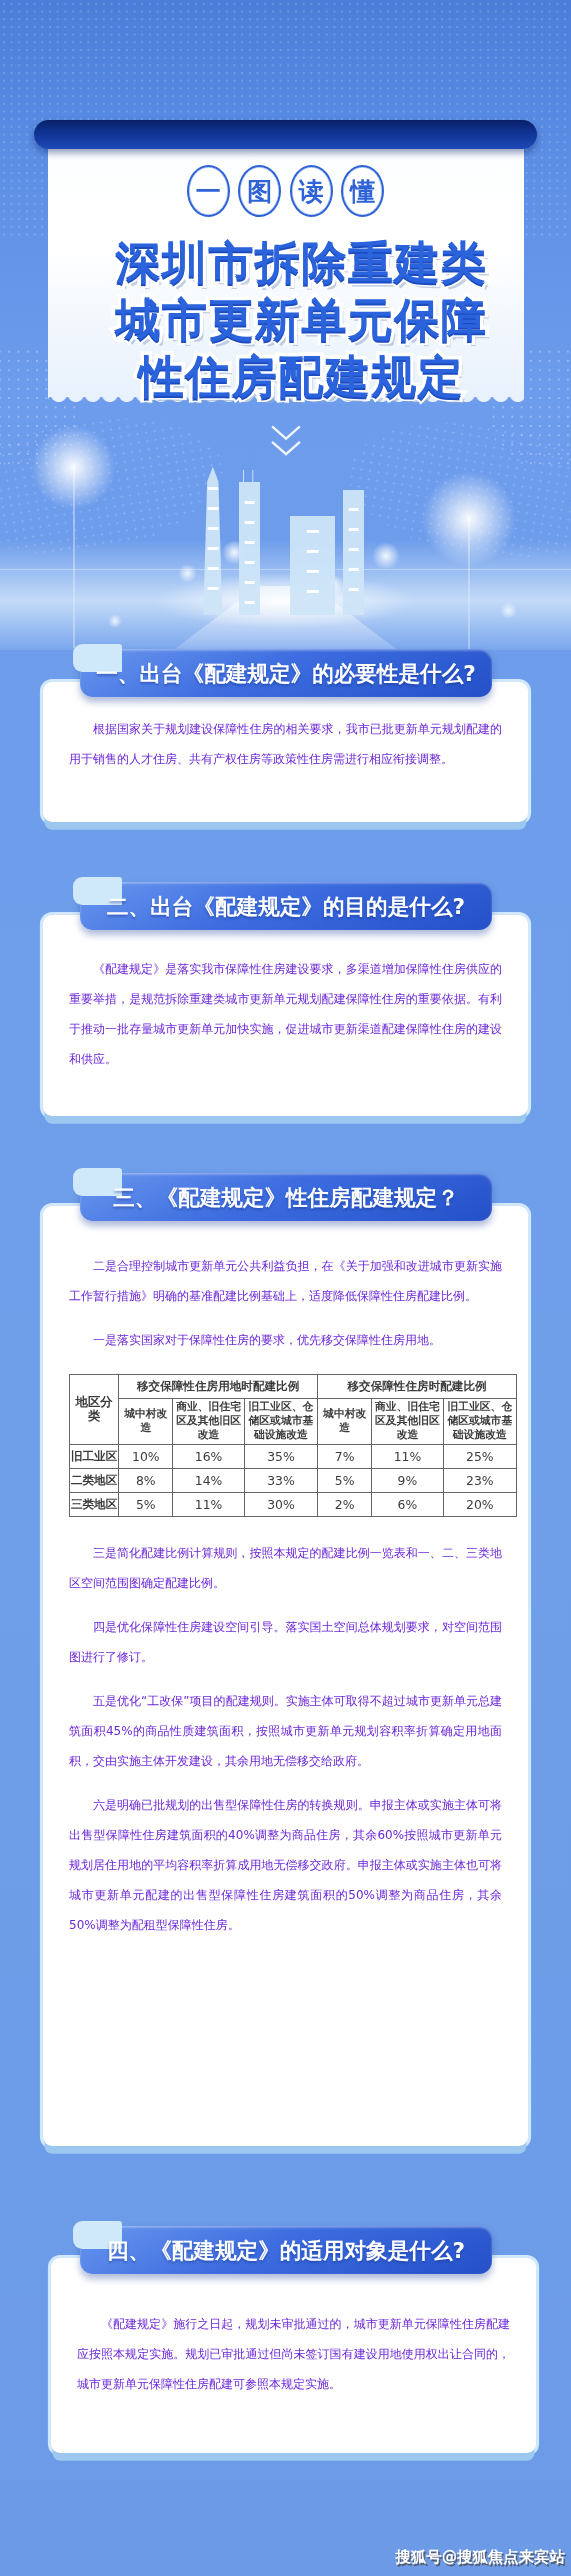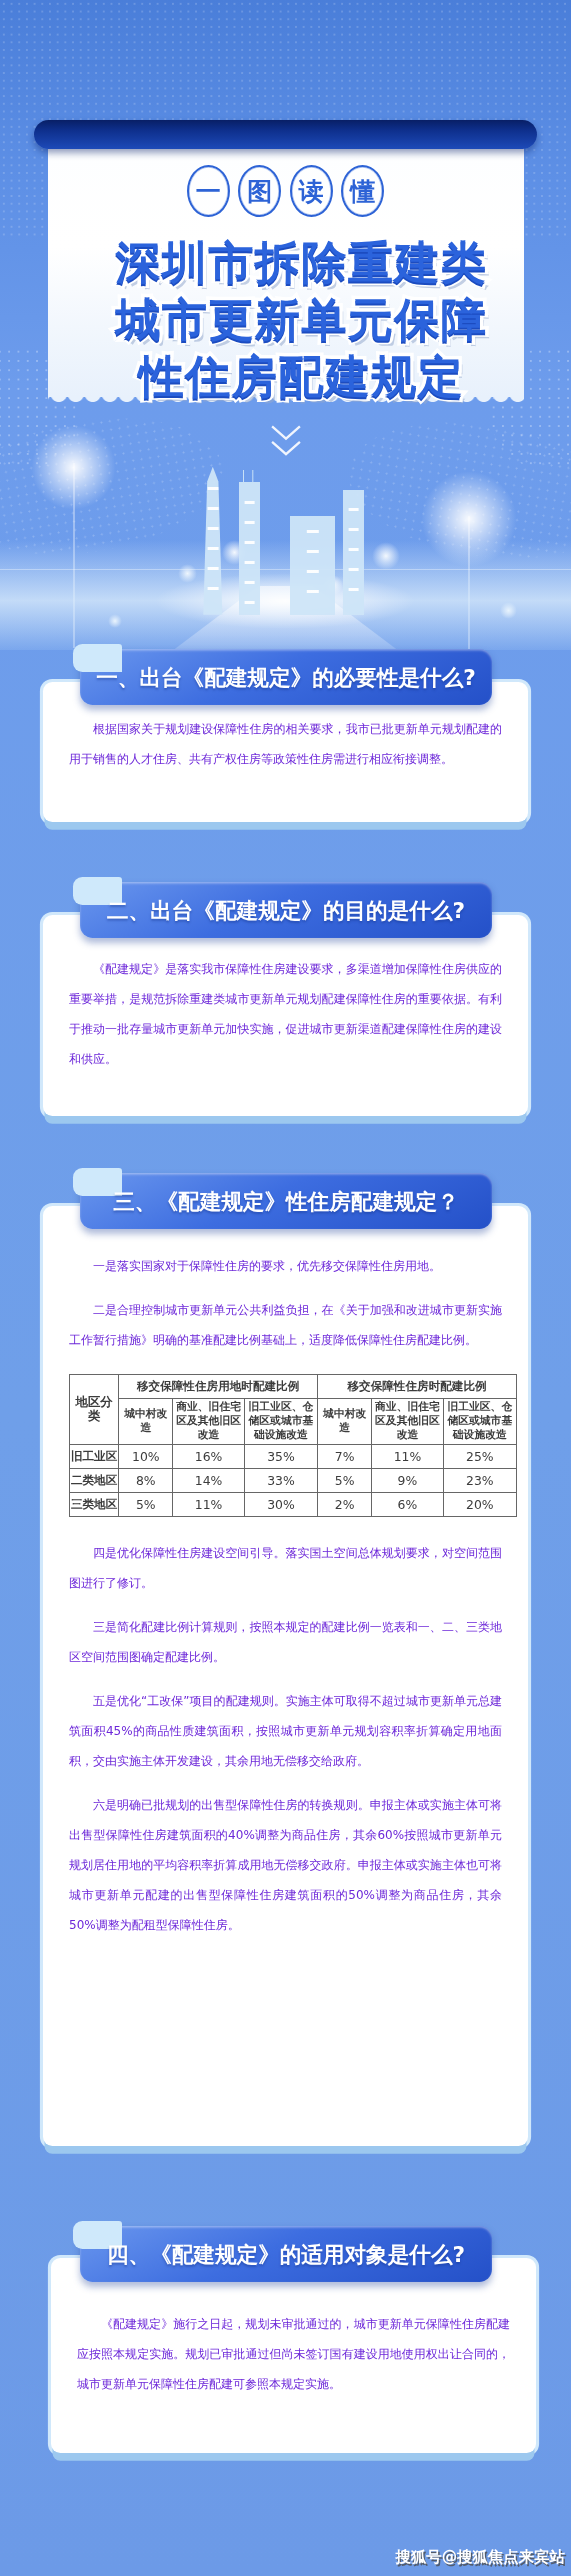--- a/index.html
+++ b/index.html
@@ -115,21 +115,21 @@
       clip-path:polygon(50% 0,76% 10%,94% 100%,6% 100%,24% 10%);}
   .b2{left:239px;top:23px;width:21px;height:133px;}
   .b2::before{content:'';position:absolute;left:3.9px;top:-12.4px;width:1.5px;height:12.4px;
       background:rgba(206,229,248,.95);box-shadow:9.3px 0 0 rgba(206,229,248,.95);}
   .b3{left:290px;top:57px;width:45px;height:99px;}
   .b3::after{width:12.4px;}
   .b4{left:343px;top:31px;width:21px;height:125px;}
   
   .qa{position:absolute;left:0;width:571px;z-index:3;}
   .q-banner{
-    position:absolute;left:80px;width:412px;height:56px;z-index:2;
+    position:absolute;left:80px;width:412px;height:48px;z-index:2;
     border-radius:12.4px;
     background:linear-gradient(155deg,#6a97ee 0%,#3d6de0 45%,#2450c8 100%);
     box-shadow:0 4.6px 7.7px rgba(25,60,150,.35),inset 0 1.5px 2.3px rgba(255,255,255,.4);
     display:flex;align-items:center;justify-content:center;
     color:#fff;font-size:21.6px;font-weight:800;white-space:nowrap;
     text-shadow:0 1.5px 2.3px rgba(20,50,140,.45);
   }
   .q-banner::before{
     content:'';position:absolute;left:-7px;top:-5.4px;width:49px;height:28px;z-index:-1;
     background:#cfe9fb;border-radius:9.3px 3.1px 0 9.3px;
@@ -243,22 +243,22 @@
   <section class="qa s2">
     <div class="q-banner">二、出台《配建规定》的目的是什么?</div>
     <div class="card">
       <p>《配建规定》是落实我市保障性住房建设要求，多渠道增加保障性住房供应的重要举措，是规范拆除重建类城市更新单元规划配建保障性住房的重要依据。有利于推动一批存量城市更新单元加快实施，促进城市更新渠道配建保障性住房的建设和供应。</p>
     </div>
   </section>
 
   <section class="qa s3">
     <div class="q-banner">三、《配建规定》性住房配建规定？</div>
     <div class="card">
+      <p>二是合理控制城市更新单元公共利益负担，在《关于加强和改进城市更新实施工作暂行措施》明确的基准配建比例基础上，适度降低保障性住房配建比例。</p>
       <p>一是落实国家对于保障性住房的要求，优先移交保障性住房用地。</p>
-      <p>二是合理控制城市更新单元公共利益负担，在《关于加强和改进城市更新实施工作暂行措施》明确的基准配建比例基础上，适度降低保障性住房配建比例。</p>
 
       <table class="ratio-table">
         <colgroup>
           <col class="c-lab">
             <col class="c-vil">
             <col class="c-com">
             <col class="c-ind">
           <col class="c-vil">
             <col class="c-com">
             <col class="c-ind">
@@ -302,22 +302,22 @@
             <td>5%</td>
             <td>11%</td>
             <td>30%</td>
             <td>2%</td>
             <td>6%</td>
             <td>20%</td>
           </tr>
         </tbody>
       </table>
 
+      <p>三是简化配建比例计算规则，按照本规定的配建比例一览表和一、二、三类地区空间范围图确定配建比例。</p>
       <p>四是优化保障性住房建设空间引导。落实国土空间总体规划要求，对空间范围图进行了修订。</p>
-      <p>三是简化配建比例计算规则，按照本规定的配建比例一览表和一、二、三类地区空间范围图确定配建比例。</p>
       <p>五是优化“工改保”项目的配建规则。实施主体可取得不超过城市更新单元总建筑面积45%的商品性质建筑面积，按照城市更新单元规划容积率折算确定用地面积，交由实施主体开发建设，其余用地无偿移交给政府。</p>
       <p>六是明确已批规划的出售型保障性住房的转换规则。申报主体或实施主体可将出售型保障性住房建筑面积的40%调整为商品住房，其余60%按照城市更新单元规划居住用地的平均容积率折算成用地无偿移交政府。申报主体或实施主体也可将城市更新单元配建的出售型保障性住房建筑面积的50%调整为商品住房，其余50%调整为配租型保障性住房。</p>
     </div>
   </section>
 
   <section class="qa s4">
     <div class="q-banner">四、《配建规定》的适用对象是什么?</div>
     <div class="card">
       <p>《配建规定》施行之日起，规划未审批通过的，城市更新单元保障性住房配建应按照本规定实施。规划已审批通过但尚未签订国有建设用地使用权出让合同的，城市更新单元保障性住房配建可参照本规定实施。</p>
     </div>

